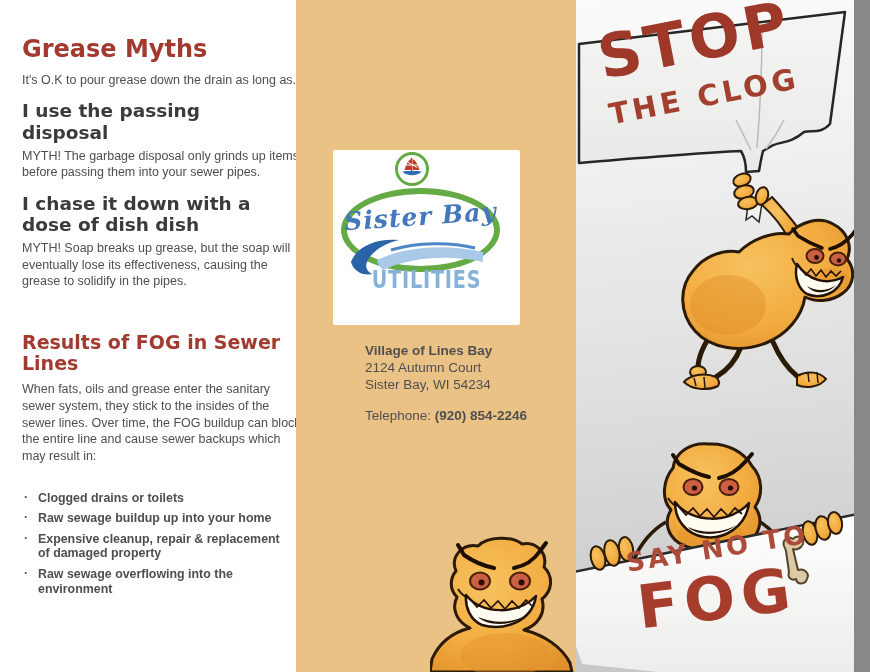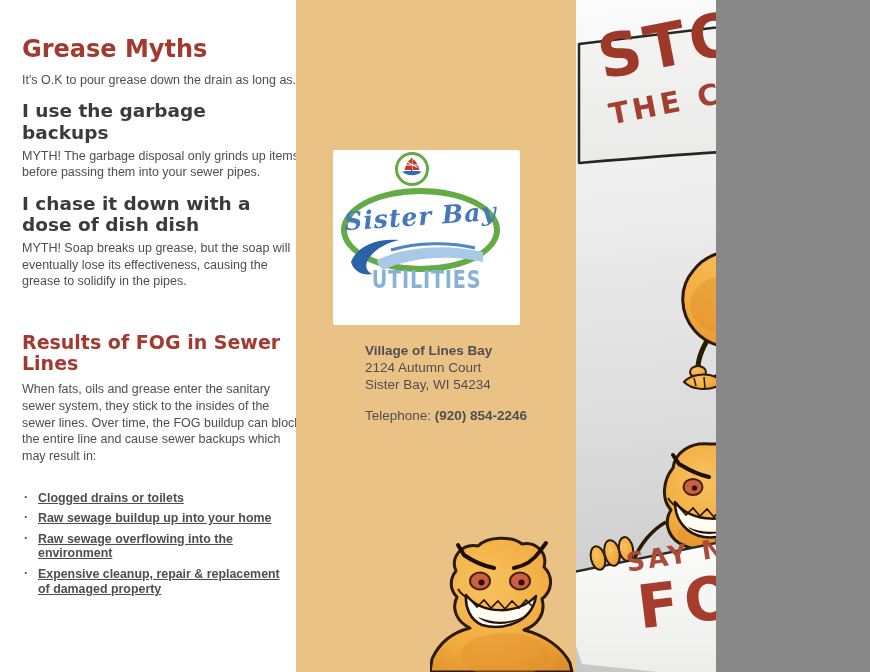--- a/index.html
+++ b/index.html
@@ -1,30 +1,30 @@
 <!DOCTYPE html>
 <html style="--accent-red: #a23a30; --heading-dark: #3b3b3d; --body-text: #4e4e50; --panel-tan: #ebc286; --logo-green: #64ab45; --logo-blue: #4477bb; --logo-light-blue: #86b2d8; --logo-wave-dark: #2a63a8; --logo-wave-light: #a9c9e8; --monster-orange: #f2ab3e; --banner-text-red: #9e3929;"><head>
 <meta charset="utf-8">
 <style>
   html,body{margin:0;padding:0;background:#888;}
-  .page{position:relative;width:716px;height:672px;overflow:hidden;background:#fff;
+  .page{position:relative;width:854px;height:672px;overflow:hidden;background:#fff;
         font-family:"Liberation Sans",sans-serif;}
   .panel{position:absolute;top:0;height:672px;overflow:hidden;}
 
   
   .panel-left{left:0;width:296px;background:#fff;padding:36px 0 0 22px;box-sizing:border-box;}
   .gm-title{margin:0 0 8px 0;font:700 24px/1.15 "DejaVu Sans",sans-serif;color:var(--accent-red);}
   .gm-intro{margin:0 0 10px 0;width:282px;font:12.5px/1.3 "Liberation Sans",sans-serif;color:var(--body-text);}
   .myth h2{margin:12px 0 4px 0;width:250px;font:700 18.5px/1.18 "DejaVu Sans",sans-serif;color:var(--heading-dark);}
   .myth p{margin:0 0 8px 0;width:282px;font:12.5px/1.32 "Liberation Sans",sans-serif;color:var(--body-text);}
   .results-title{margin:42px 0 8px 0;font:700 19px/1.1 "DejaVu Sans",sans-serif;color:var(--accent-red);}
   .results-intro{margin:0;width:282px;font:12.5px/1.33 "Liberation Sans",sans-serif;color:var(--body-text);}
   ul.fog-list{list-style:none;margin:26px 0 0 0;padding:0;width:268px;}
   ul.fog-list li{position:relative;margin:0 0 6px 0;padding-left:16px;
-        font:700 12.4px/1.18 "Liberation Sans",sans-serif;color:var(--body-text);text-decoration:underline;}
+        font:700 12.4px/1.18 "Liberation Sans",sans-serif;color:var(--body-text);}
   ul.fog-list li::before{content:"\00b7";position:absolute;left:2px;top:-1px;font-weight:700;}
 
   
   .panel-center{left:296px;width:280px;background:var(--panel-tan);}
   .logo-card{position:absolute;left:37px;top:150px;width:187px;height:175px;background:#fff;border-radius:2px;}
   .logo-oval{position:absolute;left:8px;top:38px;width:159px;height:84px;border:6px solid var(--logo-green);
              border-radius:50%;box-sizing:border-box;background:#fff;}
   .ship-badge{position:absolute;left:62px;top:2px;width:34px;height:34px;background:#fff;
               border:3px solid var(--logo-green);border-radius:50%;box-sizing:border-box;z-index:2;}
   .logo-script{position:absolute;left:8px;top:54px;width:159px;text-align:center;z-index:1;
@@ -56,36 +56,36 @@
 </head>
 <body>
 
 <div class="page">
 
   <section class="panel panel-left">
     <h1 class="gm-title">Grease Myths</h1>
     <p class="gm-intro">It's O.K to pour grease down the drain as long as...</p>
 
     <div class="myth">
-      <h2>I use the garbage backups</h2>
+      <h2>I use the passing disposal</h2>
       <p>MYTH! The garbage disposal only grinds up items before passing them into your sewer pipes.</p>
     </div>
     <div class="myth">
       <h2>I chase it down with a dose of dish dish</h2>
       <p>MYTH! Soap breaks up grease, but the soap will eventually lose its effectiveness, causing the grease to solidify in the pipes.</p>
     </div>
 
     <h2 class="results-title">Results of FOG in Sewer Lines</h2>
     <p class="results-intro">When fats, oils and grease enter the sanitary sewer system, they stick to the insides of the sewer lines. Over time, the FOG buildup can block the entire line and cause sewer backups which may result in:</p>
 
     <ul class="fog-list">
       <li>Clogged drains or toilets</li>
       <li>Raw sewage buildup up into your home</li>
+      <li>Expensive cleanup, repair &amp; replacement of damaged property</li>
       <li>Raw sewage overflowing into the environment</li>
-      <li>Expensive cleanup, repair &amp; replacement of damaged property</li>
 
     </ul>
   </section>
 
   <section class="panel panel-center">
 
     <div class="logo-card">
       <div class="logo-oval"></div>
 
       <div class="ship-badge">

